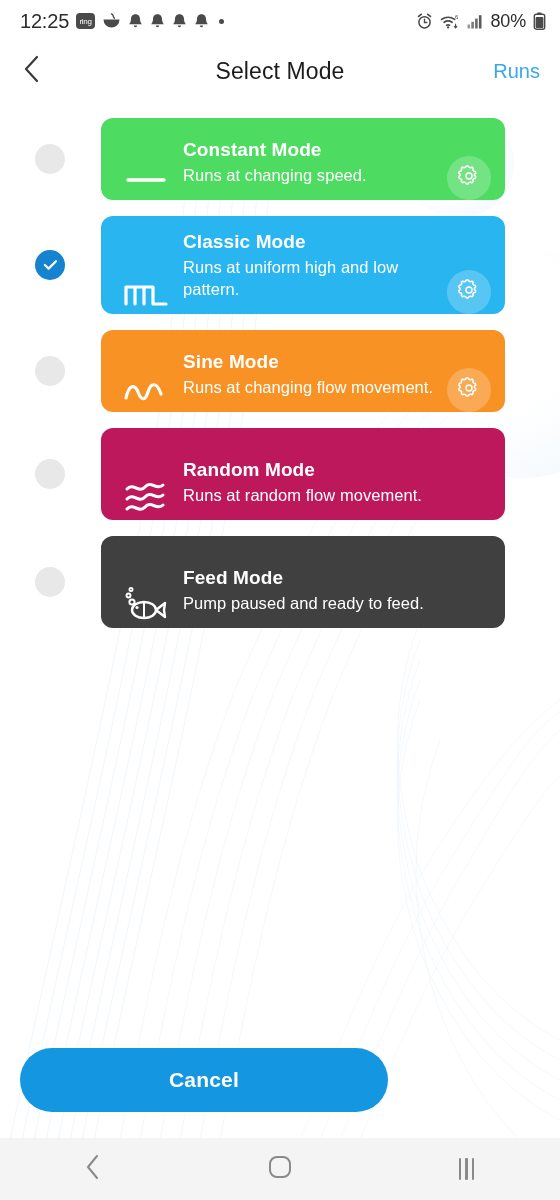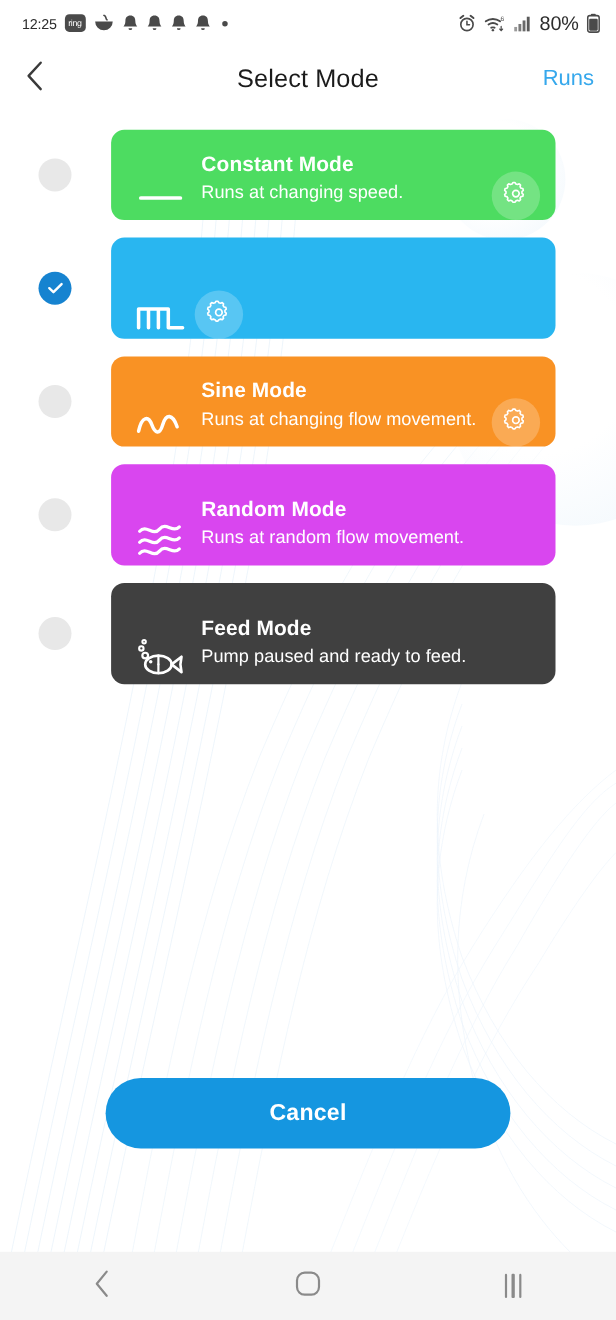--- a/index.html
+++ b/index.html
@@ -68,21 +68,21 @@
     box-sizing: border-box;
     color: #3b3b3b;
     z-index: 5;
   }
   .sb-left, .sb-right {
     display: flex;
     align-items: center;
     gap: 7px;
   }
   .sb-time {
-    font-size: 13px;
+    font-size: 20px;
     letter-spacing: -0.2px;
     color: #2d2d2d;
     font-family: "Liberation Sans", sans-serif;
   }
   .sb-badge {
     display: inline-flex;
     align-items: center;
     justify-content: center;
     background: #4a4a4a;
     color: #ffffff;
@@ -217,24 +217,25 @@
     background: rgba(255,255,255,0.22);
     display: flex;
     align-items: center;
     justify-content: center;
   }
 
   
   .cancel-wrap {
     position: absolute;
     left: 0; right: 0;
-    top: 980px;
-    display: flex;
-    justify-content: center;
+    top: 1048px;
+    display: flex;
+    justify-content: flex-start;
     z-index: 5;
+    padding-left: 20px;
   }
   .cancel-btn {
     width: 368px;
     height: 64px;
     border-radius: 32px;
     background: #1596e0;
     color: #ffffff;
     font-size: 21px;
     font-weight: bold;
     display: flex;
@@ -436,20 +437,24 @@
         <svg class="tick" width="15" height="12" viewBox="0 0 15 12">
           <path d="M1.8 6 L5.6 9.6 L13 2.2" stroke="#ffffff" stroke-width="2.2" fill="none" stroke-linecap="round" stroke-linejoin="round"></path>
         </svg>
       </div>
       <div class="mode-card tall" style="background:#29b6f0">
         <div class="mode-icon">
           <svg width="50" height="40" viewBox="0 0 50 40">
             <path d="M5 30 V13 H14 V30 V13 H23 V30 V13 H32 V30 H45" stroke="#ffffff" stroke-width="3.2" fill="none" stroke-linecap="round" stroke-linejoin="round"></path>
           </svg>
         </div>
+        <div class="mode-text">
+          <div class="mode-title">Classic Mode</div>
+          <div class="mode-desc">Runs at uniform high and low pattern.</div>
+        </div>
         <div class="gear-btn">
           <span>
             <svg width="24" height="24" viewBox="0 0 24 24">
               <path d="M12 3.2 l1.5 .5 l1.5 -.6 l1.2 1.2 l-.4 1.5 l.9 1.3 l1.6 .3 l.4 1.7 l-1.2 1 l0 1.6 l1.2 1 l-.4 1.7 l-1.6 .3 l-.9 1.3 l.4 1.5 l-1.2 1.2 l-1.5 -.6 l-1.5 .5 l-.9 1.3 l-1.7 0 l-.9 -1.3 l-1.5 -.5 l-1.5 .6 l-1.2 -1.2 l.4 -1.5 l-.9 -1.3 l-1.6 -.3 l-.4 -1.7 l1.2 -1 l0 -1.6 l-1.2 -1 l.4 -1.7 l1.6 -.3 l.9 -1.3 l-.4 -1.5 l1.2 -1.2 l1.5 .6 l1.5 -.5 l.9 -1.3 l1.7 0 z" fill="none" stroke="#ffffff" stroke-width="1.5" stroke-linejoin="round"></path>
               <circle cx="12" cy="12" r="3" fill="none" stroke="#ffffff" stroke-width="1.5"></circle>
             </svg>
           </span>
         </div>
       </div>
     </div>
@@ -476,21 +481,21 @@
             </svg>
           </span>
         </div>
       </div>
     </div>
 
     <div class="mode-row">
       <div class="radio">
         
       </div>
-      <div class="mode-card tall" style="background:#d946ef">
+      <div class="mode-card tall" style="background:#be185d">
         <div class="mode-icon">
           <svg width="50" height="44" viewBox="0 0 50 44">
             <path d="M6 13 C12 6 18 18 24 11 C30 4 36 15 42 9" stroke="#ffffff" stroke-width="3" fill="none" stroke-linecap="round"></path>
             <path d="M6 23 C12 16 18 28 24 21 C30 14 36 25 42 19" stroke="#ffffff" stroke-width="3" fill="none" stroke-linecap="round"></path>
             <path d="M6 33 C12 26 18 38 24 31 C30 24 36 35 42 29" stroke="#ffffff" stroke-width="3" fill="none" stroke-linecap="round"></path>
           </svg>
         </div>
         <div class="mode-text">
           <div class="mode-title">Random Mode</div>
           <div class="mode-desc">Runs at random flow movement.</div>

